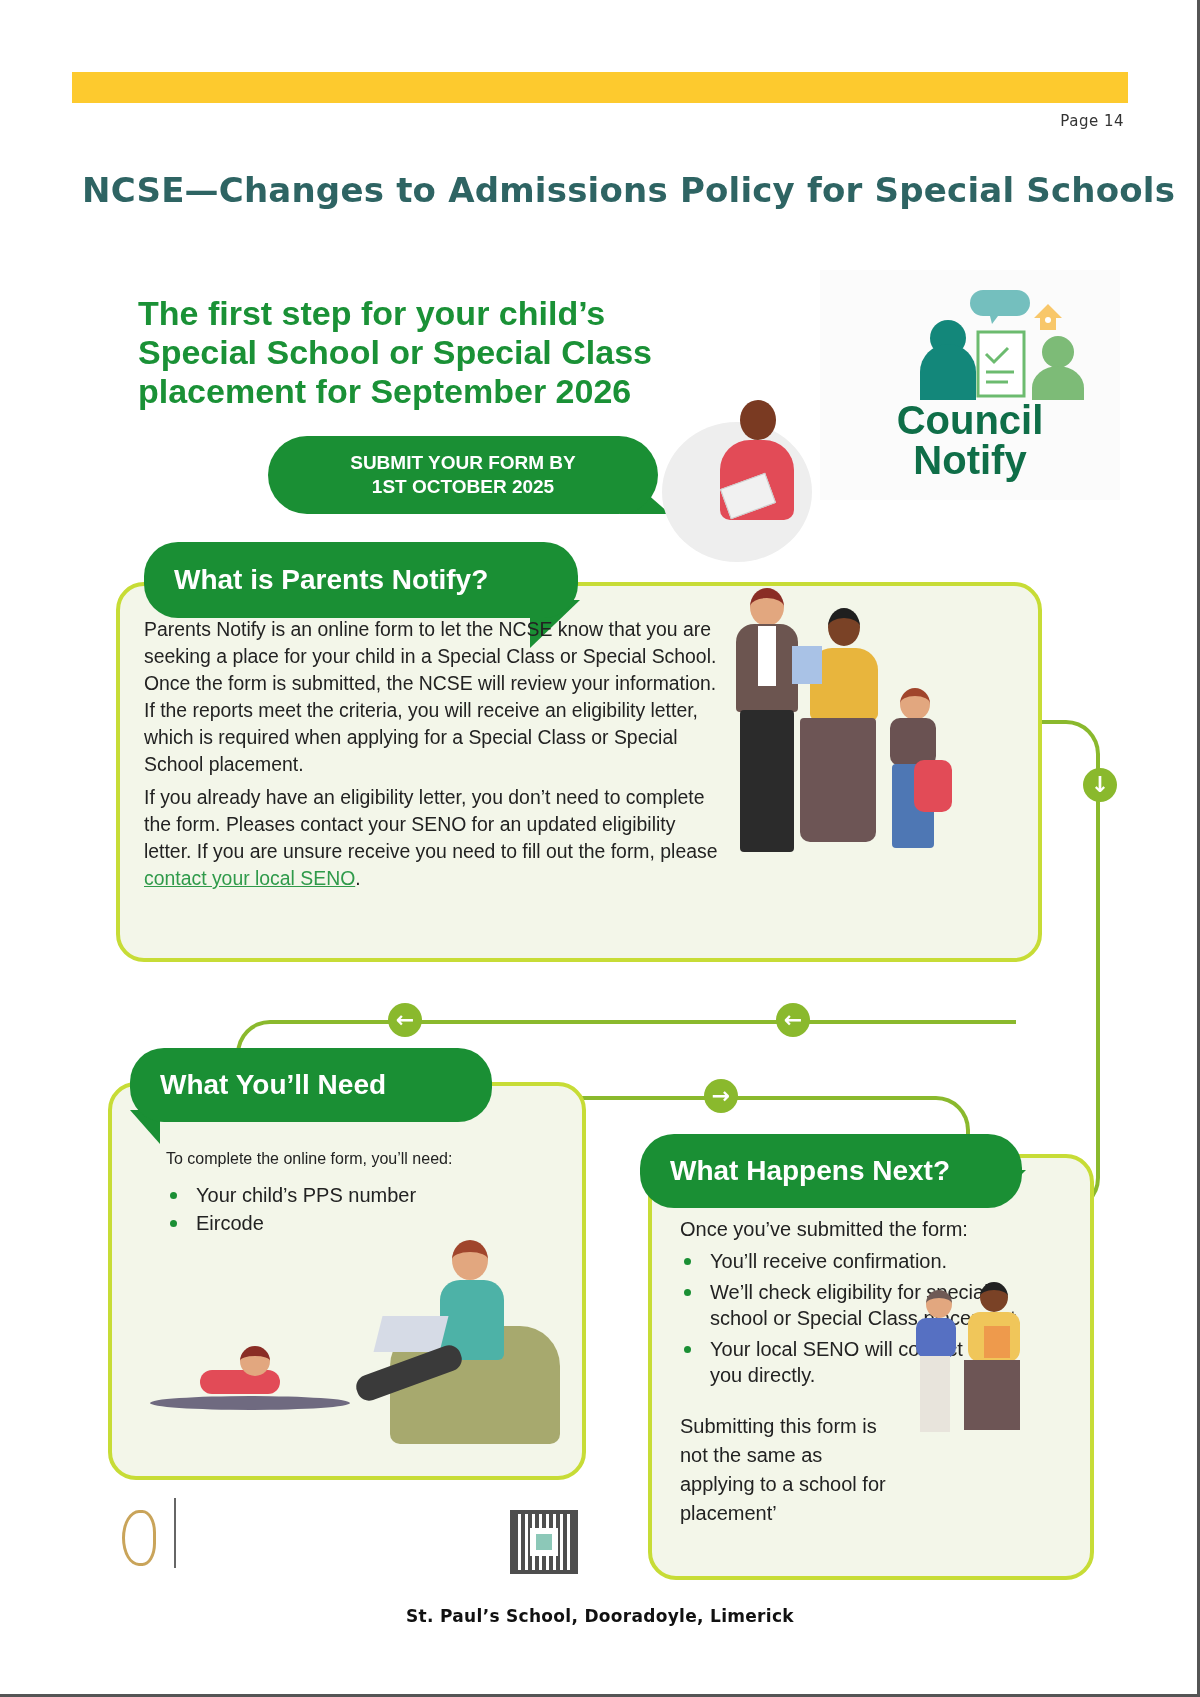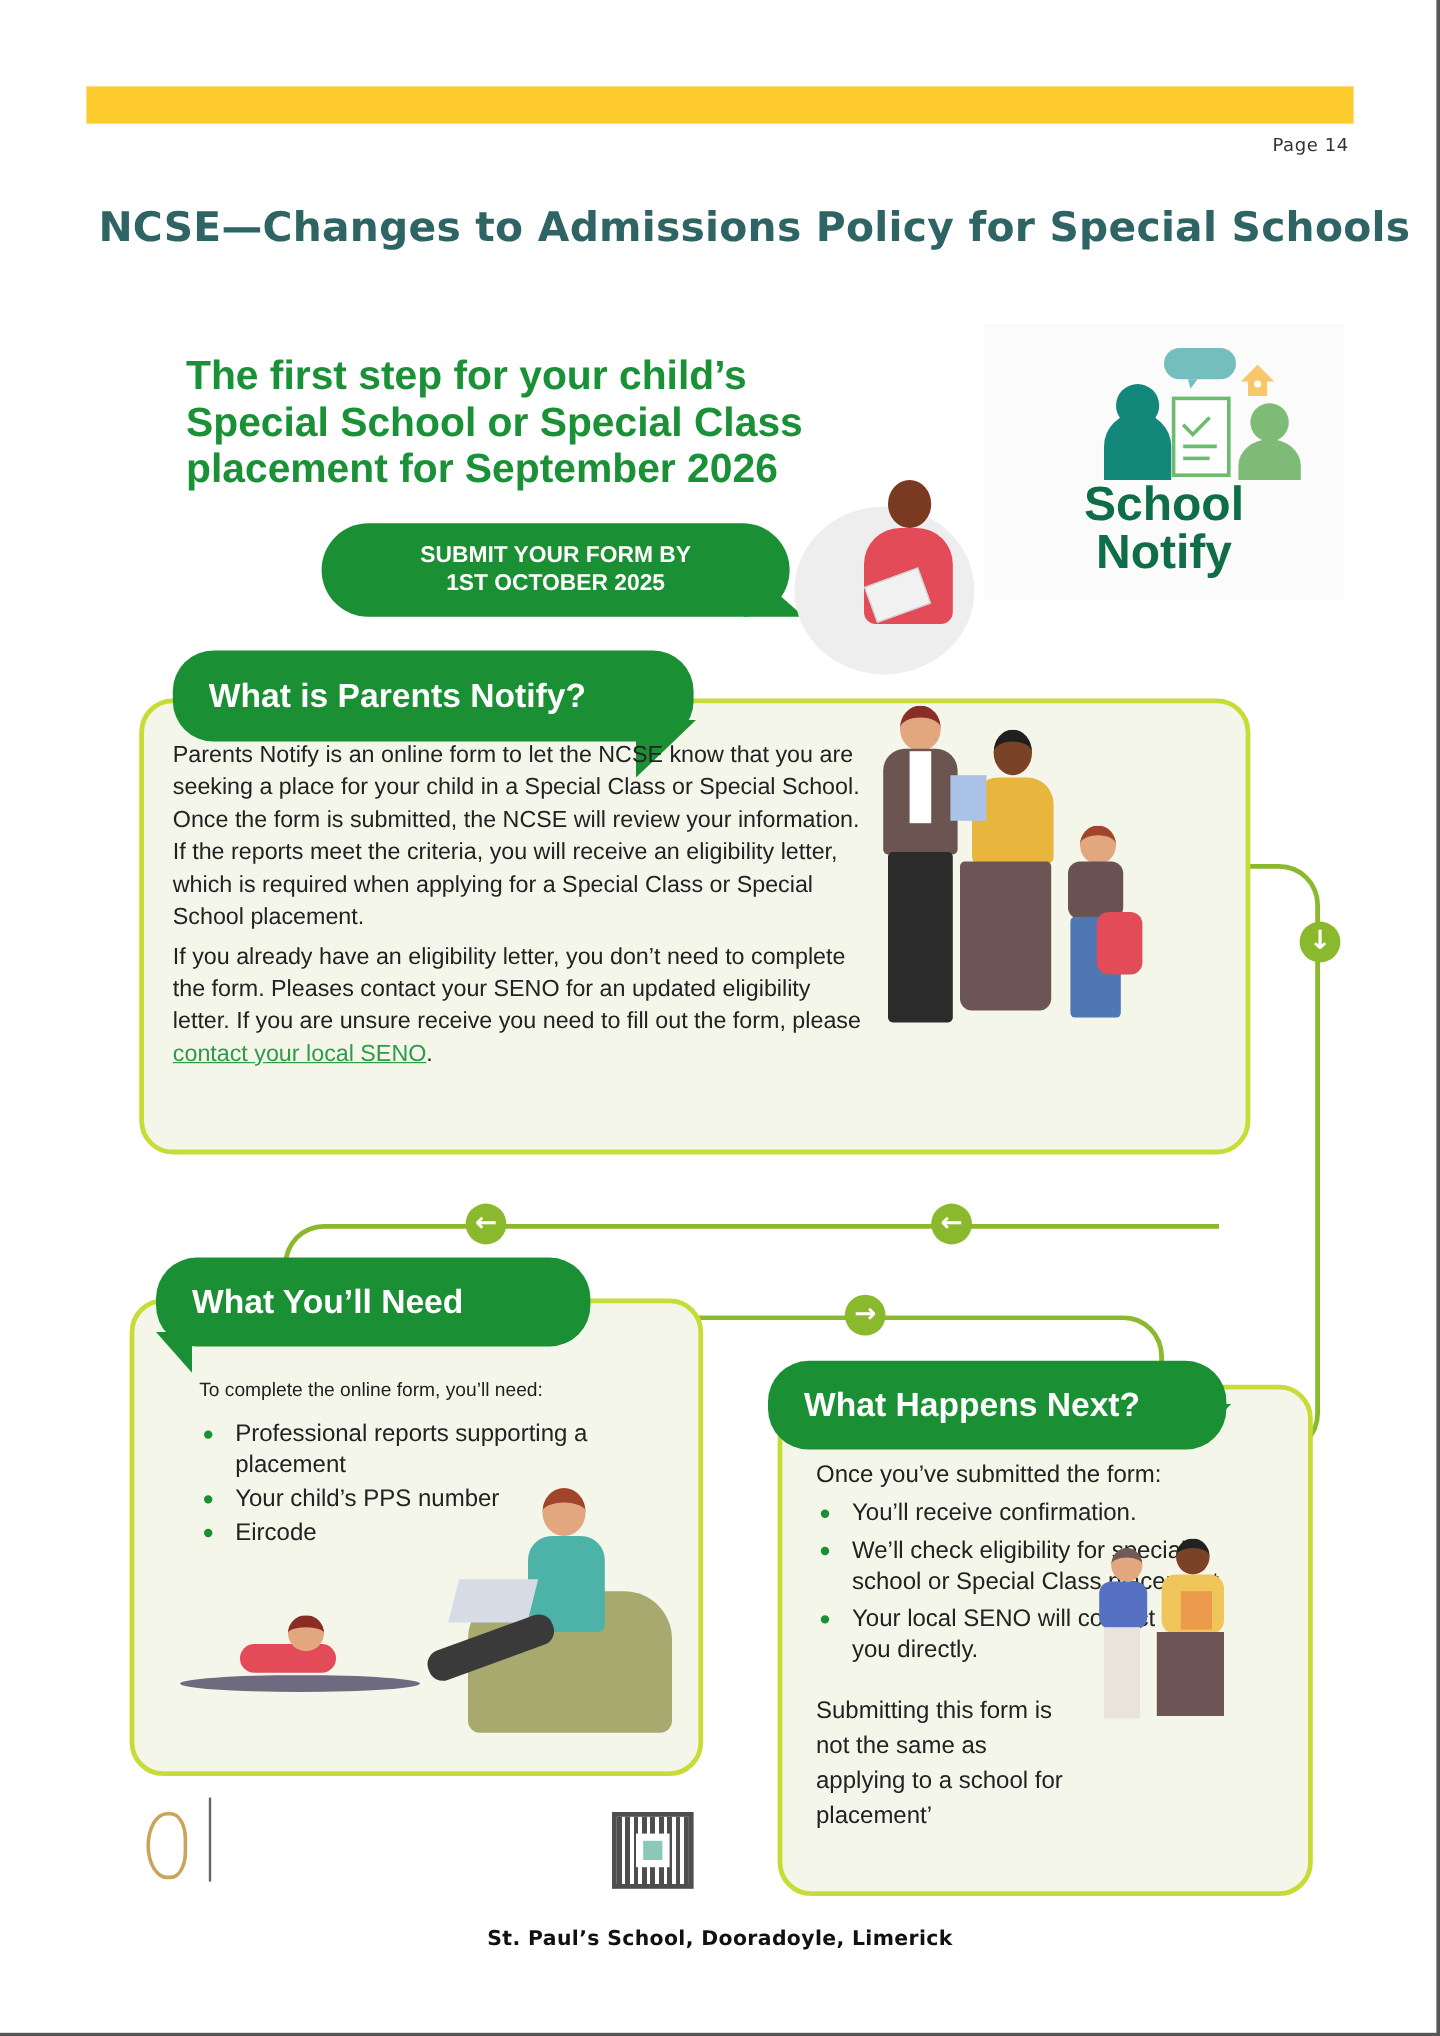--- a/index.html
+++ b/index.html
@@ -8,21 +8,21 @@
   .page-border { position: absolute; right: 0; top: 0; width: 3px; height: 1697px; background: #555; }
   .page-border-b { position: absolute; left: 0; bottom: 0; width: 1200px; height: 3px; background: #555; }
 
   .top-bar { position: absolute; left: 72px; top: 72px; width: 1056px; height: 31px; background: #fdca2e; }
   .page-num { position: absolute; right: 76px; top: 112px; font-family: "DejaVu Sans", sans-serif; font-size: 15px; color: #333; letter-spacing: 0.5px; }
   .page-title { position: absolute; left: 82px; top: 170px; font-family: "DejaVu Sans", sans-serif; font-weight: bold; font-size: 34px; color: #2e6463; letter-spacing: 0.2px; }
 
   
   .poster { position: absolute; left: 100px; top: 270px; width: 1010px; height: 1310px; }
 
-  .hero { position: absolute; left: 55px; top: 24px; font-family: "Liberation Sans", sans-serif; font-weight: bold; font-size: 34px; line-height: 39px; color: #1a9136; }
+  .hero { position: absolute; left: 38px; top: 24px; font-family: "Liberation Sans", sans-serif; font-weight: bold; font-size: 34px; line-height: 39px; color: #1a9136; }
   .deadline { position: absolute; left: 168px; top: 166px; width: 390px; height: 78px; background: #1a8f34; border-radius: 40px; color: #fff; font-family: "Liberation Sans", sans-serif; font-weight: bold; font-size: 19px; line-height: 24px; text-align: center; padding-top: 15px; }
   .deadline-tail { position: absolute; left: 520px; top: 200px; width: 0; height: 0; border-left: 50px solid #1a8f34; border-top: 44px solid transparent; }
 
   .illus-circle { position: absolute; left: 562px; top: 152px; width: 150px; height: 140px; border-radius: 50%; background: #eeeeee; }
   .teacher-head { position: absolute; left: 640px; top: 130px; width: 36px; height: 40px; border-radius: 50%; background: #7a3a22; }
   .teacher-body { position: absolute; left: 620px; top: 170px; width: 74px; height: 80px; border-radius: 30px 30px 10px 10px; background: #e24b57; }
   .teacher-tablet { position: absolute; left: 624px; top: 210px; width: 48px; height: 32px; background: #f1f1f1; border: 1px solid #ccc; transform: rotate(-20deg); }
 
   .logo-box { position: absolute; left: 720px; top: 0; width: 300px; height: 230px; background: #fbfbfb; }
   .logo-icons { position: absolute; left: 100px; top: 20px; width: 170px; height: 110px; }
@@ -117,21 +117,21 @@
       <polygon points="128,14 142,28 136,28 136,40 120,40 120,28 114,28" fill="#f8c76a"></polygon>
       <circle cx="128" cy="30" r="3" fill="#fff"></circle>
       <rect x="58" y="42" width="46" height="64" fill="#fff" stroke="#6cbb6f" stroke-width="3"></rect>
       <polyline points="66,64 74,72 88,58" fill="none" stroke="#6cbb6f" stroke-width="3"></polyline>
       <line x1="66" y1="82" x2="94" y2="82" stroke="#6cbb6f" stroke-width="3"></line>
       <line x1="66" y1="92" x2="88" y2="92" stroke="#6cbb6f" stroke-width="3"></line>
       <circle cx="138" cy="62" r="16" fill="#7dbb77"></circle>
       <path d="M112 110 V98 a26 22 0 0 1 52 0 V110 Z" fill="#7dbb77"></path>
     </svg>
     <div class="logo-text">
-      <div>School</div>
+      <div>Council</div>
       <div>Notify</div>
     </div>
   </div>
 
   <div class="connector" style="left: 900px; top: 450px; width: 100px; height: 492px; border-left: none; border-radius: 0 34px 34px 0;"></div>
 
   <div class="connector" style="left: 136px; top: 750px; width: 780px; height: 40px; border-right: none; border-bottom: none; border-radius: 34px 0 0 0;"></div>
   <div class="connector" style="left: 480px; top: 826px; width: 390px; height: 40px; border-left: none; border-bottom: none; border-radius: 0 34px 0 0;"></div>
 
   <div class="arrow-dot" style="left: 983px; top: 498px;">↓</div>
@@ -160,21 +160,20 @@
     <div class="fig" style="left:790px;top:448px;width:46px;height:48px;background:#6a5252;border-radius:10px;"></div>
     <div class="fig" style="left:792px;top:494px;width:42px;height:84px;background:#4e77b4;border-radius:4px;"></div>
     <div class="fig" style="left:814px;top:490px;width:38px;height:52px;background:#e24b57;border-radius:10px;"></div>
   </div>
 
   <div class="card card2"></div>
   <div class="tail card2-tail"></div>
   <div class="card-head card2-head">What You’ll Need</div>
   <div class="card2-intro">To complete the online form, you’ll need:</div>
   <ul class="bullets bullets2">
-    <li style="width:330px;">Professional reports supporting a placement</li>
     <li>Your child’s PPS number</li>
     <li>Eircode</li>
   </ul>
 
   <div>
     <div class="fig" style="left:50px;top:1126px;width:200px;height:14px;background:#6f6a80;border-radius:50%;"></div>
     <div class="fig" style="left:100px;top:1100px;width:80px;height:24px;background:#e24b57;border-radius:12px;"></div>
     <div class="fig head" style="left:140px;top:1076px;width:30px;height:30px;background:#e2a77f;border-top:10px solid #8a2d25;"></div>
     <div class="fig" style="left:290px;top:1056px;width:170px;height:118px;background:#a7a96e;border-radius:40px 40px 10px 10px;"></div>
     <div class="fig" style="left:340px;top:1010px;width:64px;height:80px;background:#4db2a7;border-radius:20px 20px 6px 6px;"></div>

